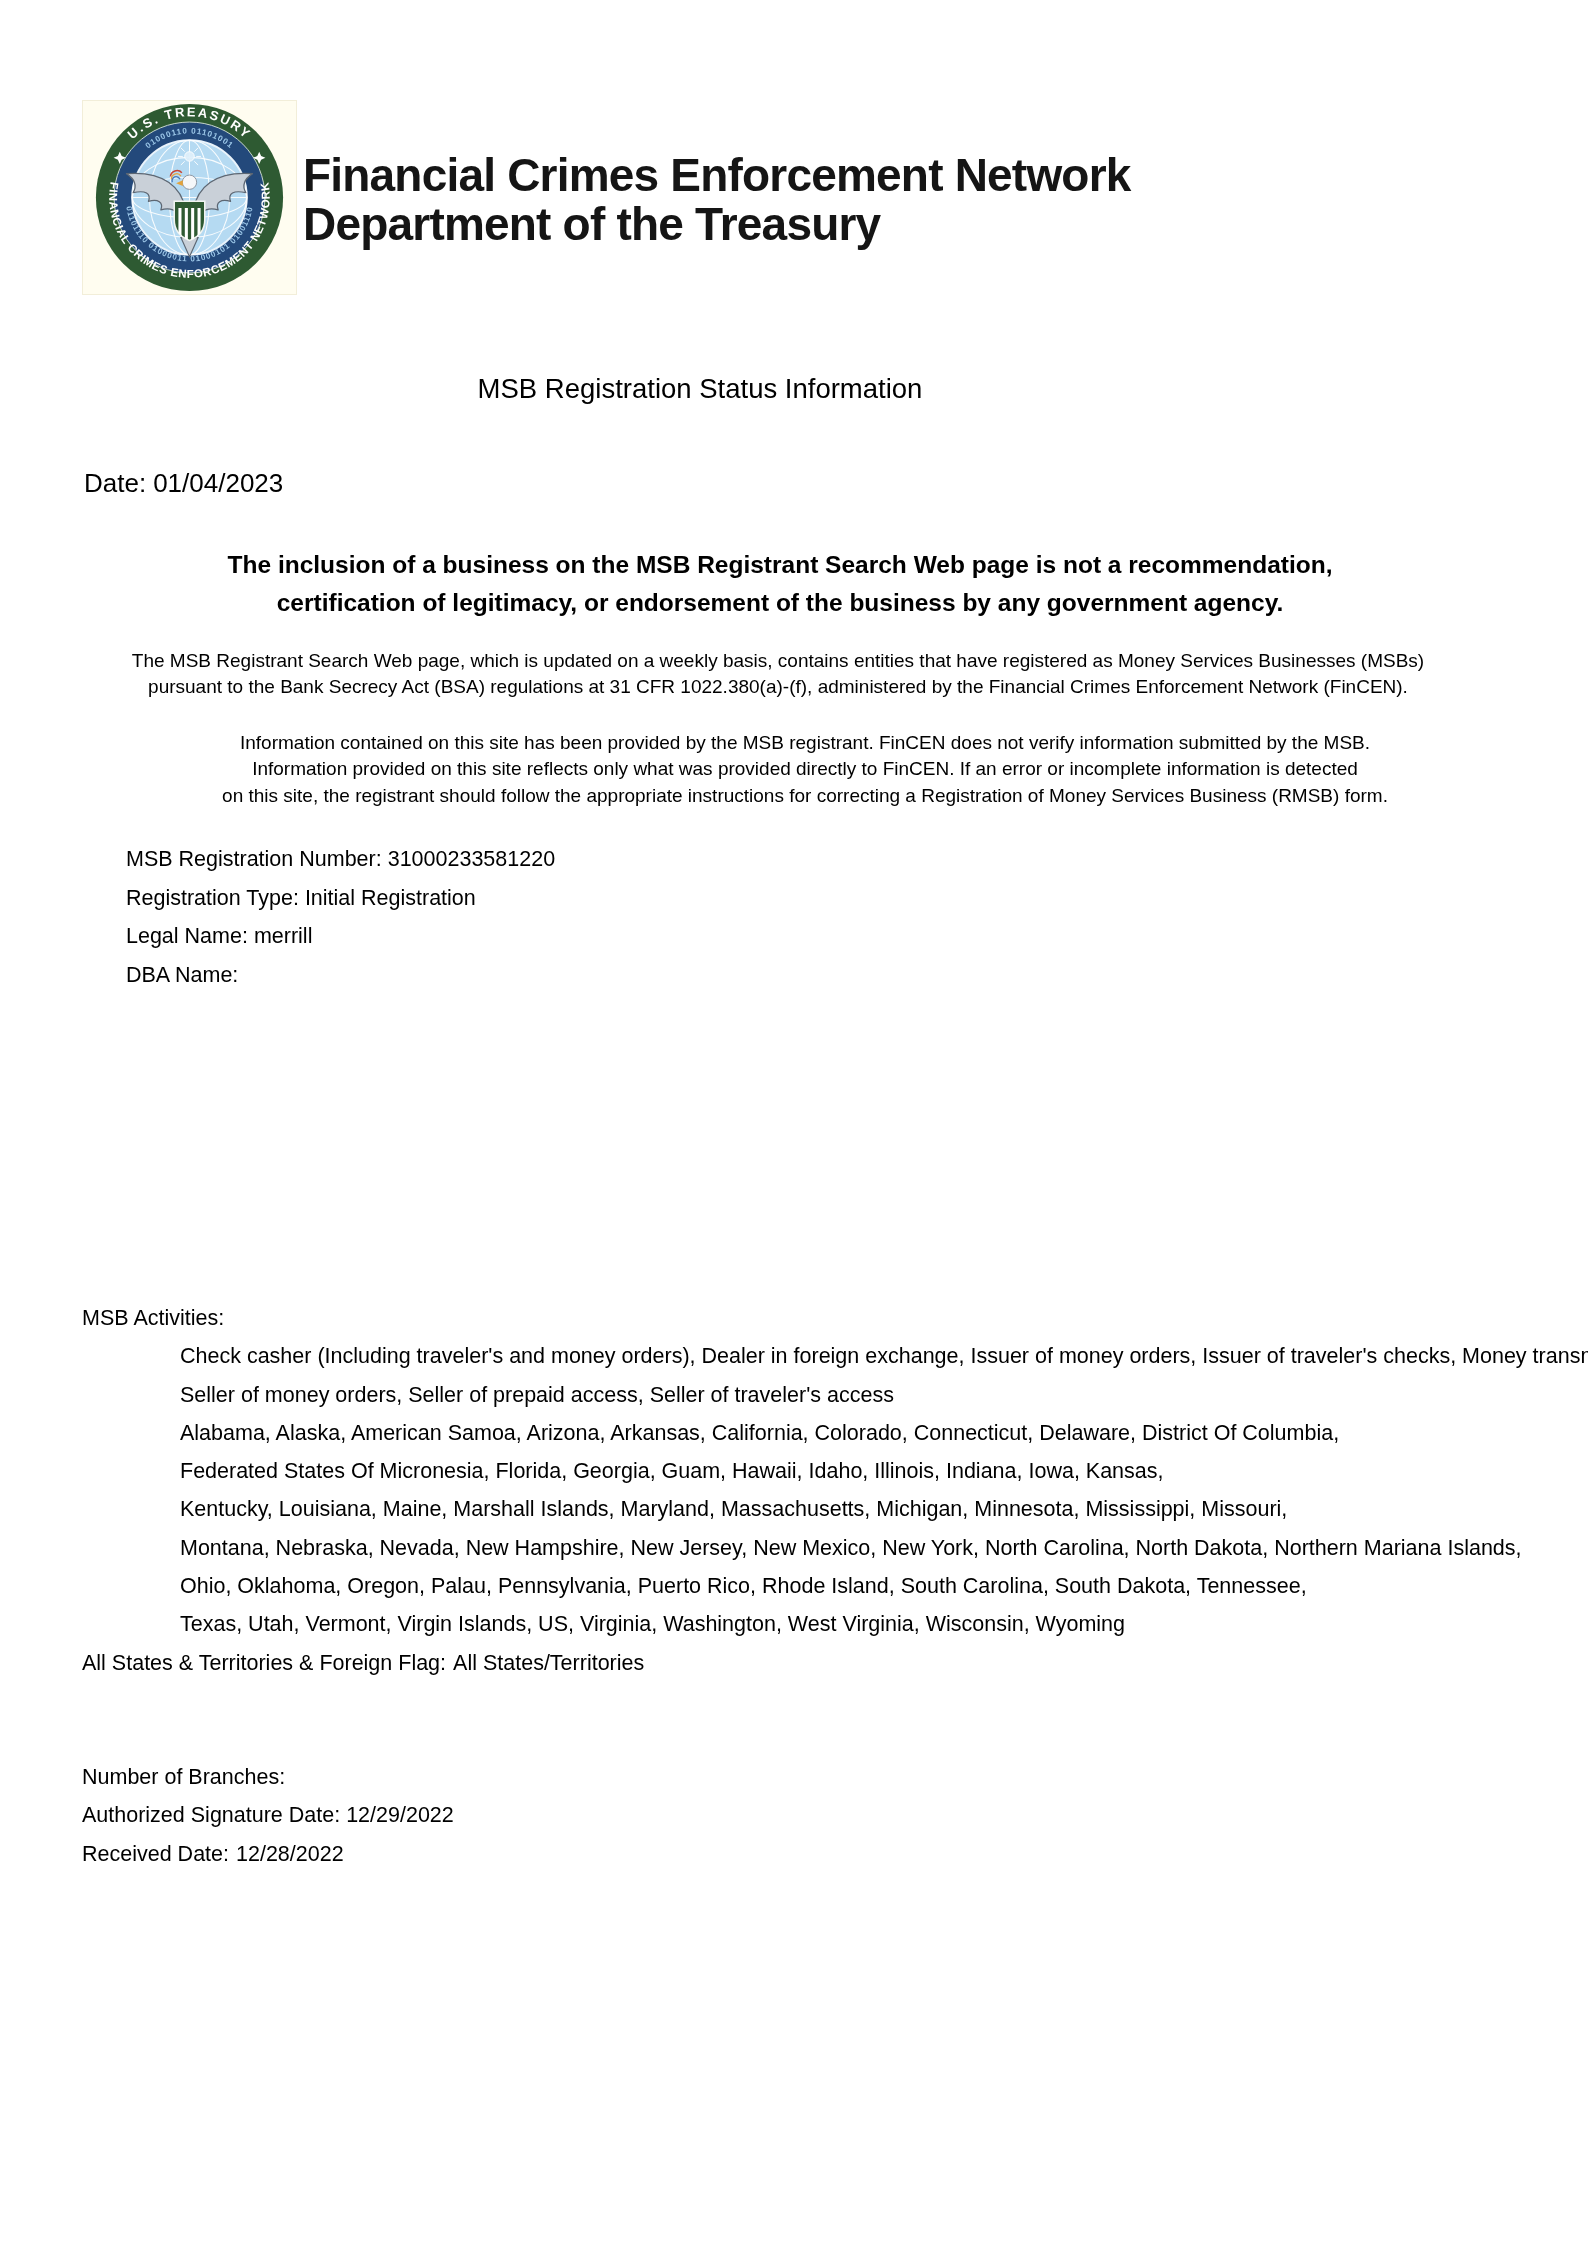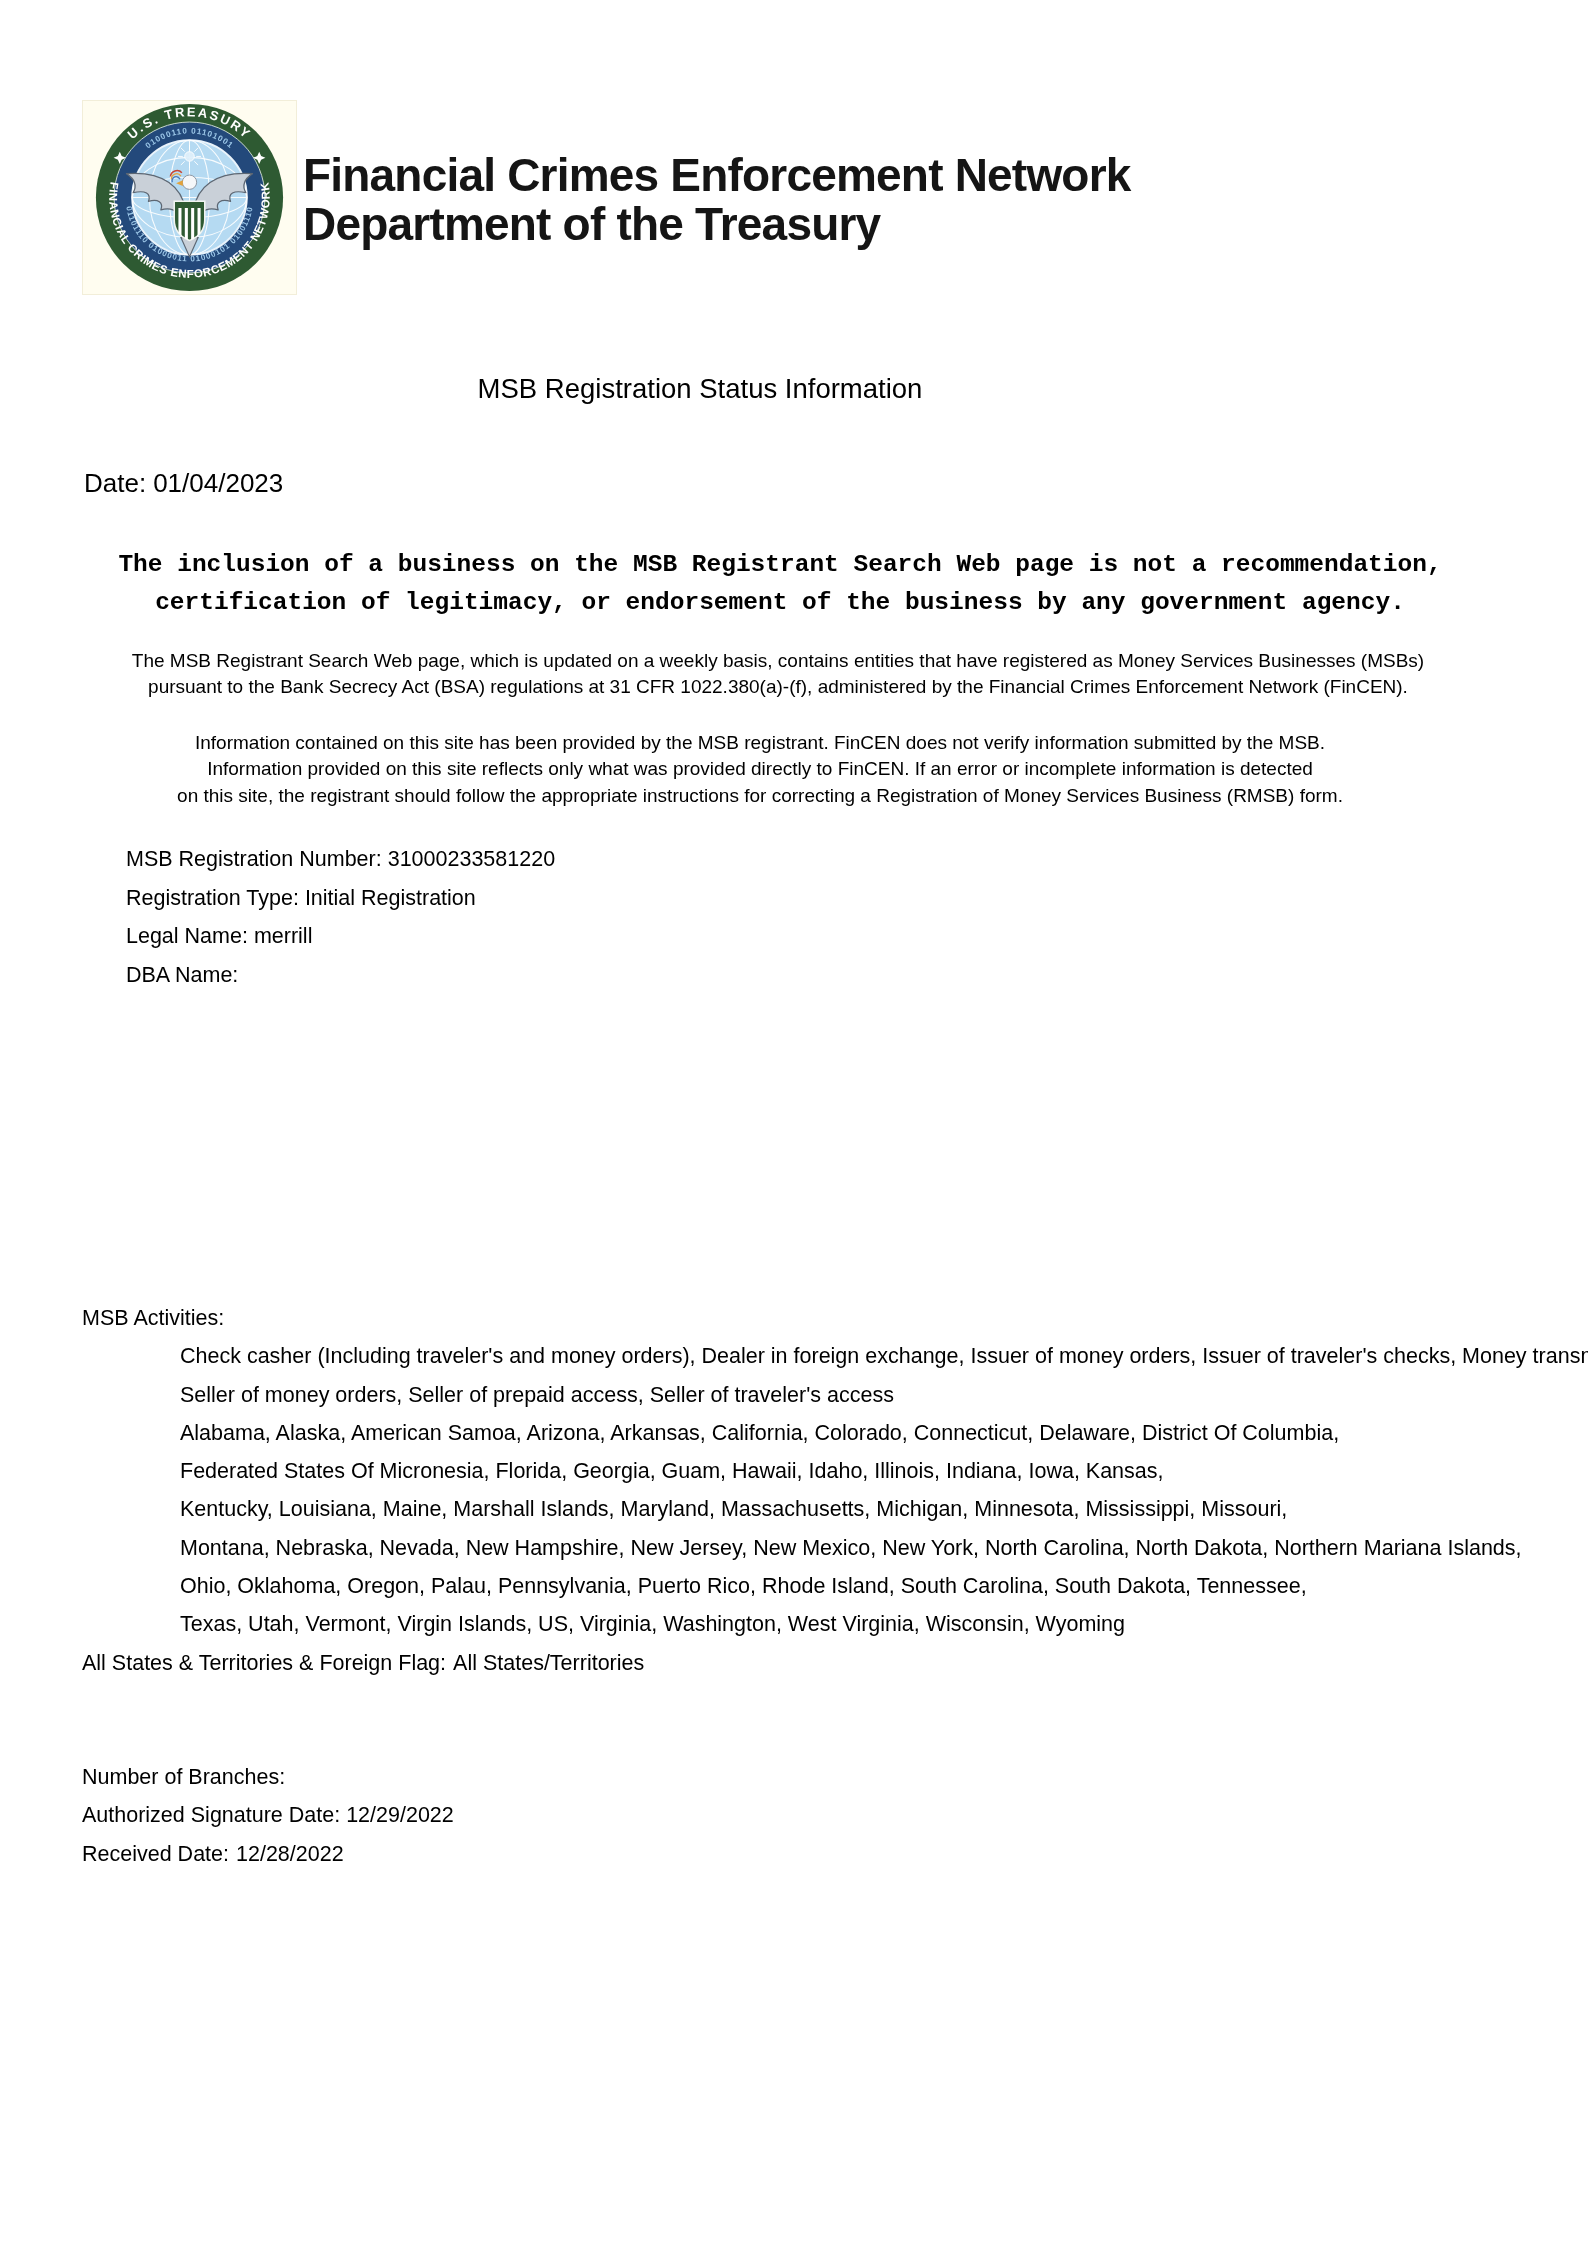--- a/index.html
+++ b/index.html
@@ -12,25 +12,25 @@
   
   .logo-box { left:82px; top:100px; width:215px; height:195px;
               background:#fffdf0; border:1px solid #f2eed9; box-sizing:border-box;
               display:flex; align-items:center; justify-content:center; }
   .brand { left:303px; top:151px; font-size:46px; font-weight:bold;
            line-height:49px; letter-spacing:-0.8px; color:#151515; white-space:nowrap; }
 
   
   .title-line { top:373px; left:0; width:1400px; text-align:center; font-size:27.5px; }
   .disclaimer { top:546px; left:0; width:1560px; text-align:center;
-                font-size:24.5px; font-weight:bold; line-height:38px;font-family:Liberation Mono, monospace; }
+                font-size:24.5px; font-weight:bold; line-height:38px; }
   .weekly-note { top:648px; left:0; width:1556px; text-align:center;
                  font-size:19px; line-height:26.3px; }
   .info-note { top:730px; left:0; width:1520px; text-align:center;
-               font-size:19px; line-height:26.3px; }
+               font-size:19px; line-height:26.3px;padding-left:45px; }
 
   
   .date-line { left:84px; top:468px; font-size:26px; }
   .details { left:82px; font-size:21.5px; line-height:38.7px; white-space:nowrap; }
   .reg-block { top:840px;margin-left:44px; }
   .addr-block { top:1067px; }
   .act-block { top:1299px; line-height:38.3px; width:1506px; }
   .footer-block { top:1758px; line-height:38.3px; }
   .indent { padding-left:98px; }
   .clip-line { white-space:nowrap; overflow:visible; }

